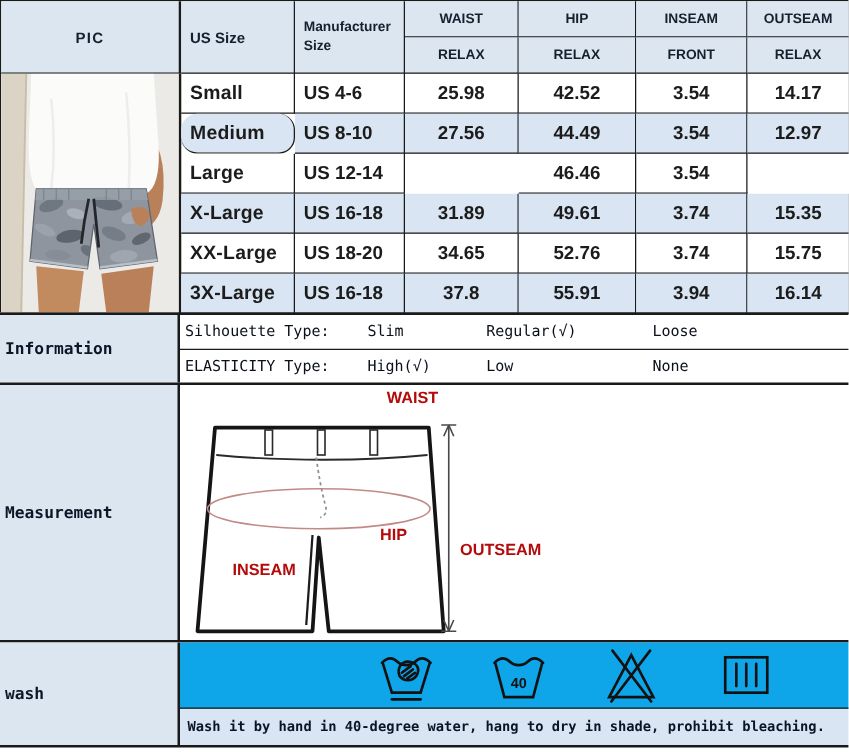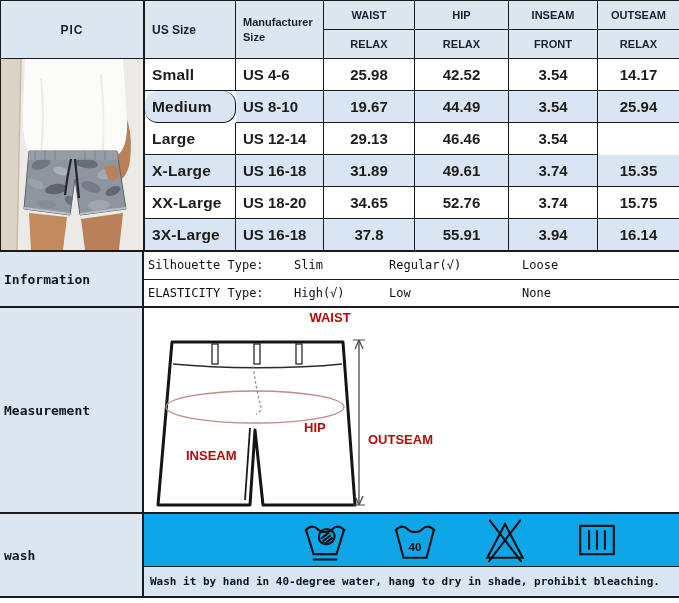--- a/index.html
+++ b/index.html
@@ -125,27 +125,26 @@
     </div>
 
   <div class="c cell-size padl" style="grid-area: 3 / 2;">Small</div>
       <div class="c cell-mfr padl" style="grid-area: 3 / 3;">US 4-6</div>
       <div class="c cell-num" style="grid-area: 3 / 4;">25.98</div>
       <div class="c cell-num" style="grid-area: 3 / 5;">42.52</div>
       <div class="c cell-num" style="grid-area: 3 / 6;">3.54</div>
       <div class="c cell-num" style="grid-area: 3 / 7;">14.17</div>
       <div class="c cell-size padl rowalt" style="grid-area: 4 / 2; border-radius: 13px;">Medium</div>
       <div class="c cell-mfr padl rowalt" style="grid-area: 4 / 3;">US 8-10</div>
-      <div class="c cell-num rowalt" style="grid-area: 4 / 4;">19.67</div>
+      <div class="c cell-num rowalt" style="grid-area: 4 / 4;">27.56</div>
       <div class="c cell-num rowalt" style="grid-area: 4 / 5;">44.49</div>
       <div class="c cell-num rowalt" style="grid-area: 4 / 6;">3.54</div>
-      <div class="c cell-num rowalt" style="grid-area: 4 / 7;">25.94</div>
+      <div class="c cell-num rowalt" style="grid-area: 4 / 7;">12.97</div>
       <div class="c cell-size padl" style="grid-area: 5 / 2;">Large</div>
       <div class="c cell-mfr padl" style="grid-area: 5 / 3;">US 12-14</div>
-      <div class="c cell-num" style="grid-area: 5 / 4;">29.13</div>
       <div class="c cell-num" style="grid-area: 5 / 5;">46.46</div>
       <div class="c cell-num" style="grid-area: 5 / 6;">3.54</div>
       <div class="c cell-size padl rowalt" style="grid-area: 6 / 2;">X-Large</div>
       <div class="c cell-mfr padl rowalt" style="grid-area: 6 / 3;">US 16-18</div>
       <div class="c cell-num rowalt" style="grid-area: 6 / 4;">31.89</div>
       <div class="c cell-num rowalt" style="grid-area: 6 / 5;">49.61</div>
       <div class="c cell-num rowalt" style="grid-area: 6 / 6;">3.74</div>
       <div class="c cell-num rowalt" style="grid-area: 6 / 7;">15.35</div>
       <div class="c cell-size padl" style="grid-area: 7 / 2;">XX-Large</div>
       <div class="c cell-mfr padl" style="grid-area: 7 / 3;">US 18-20</div>

